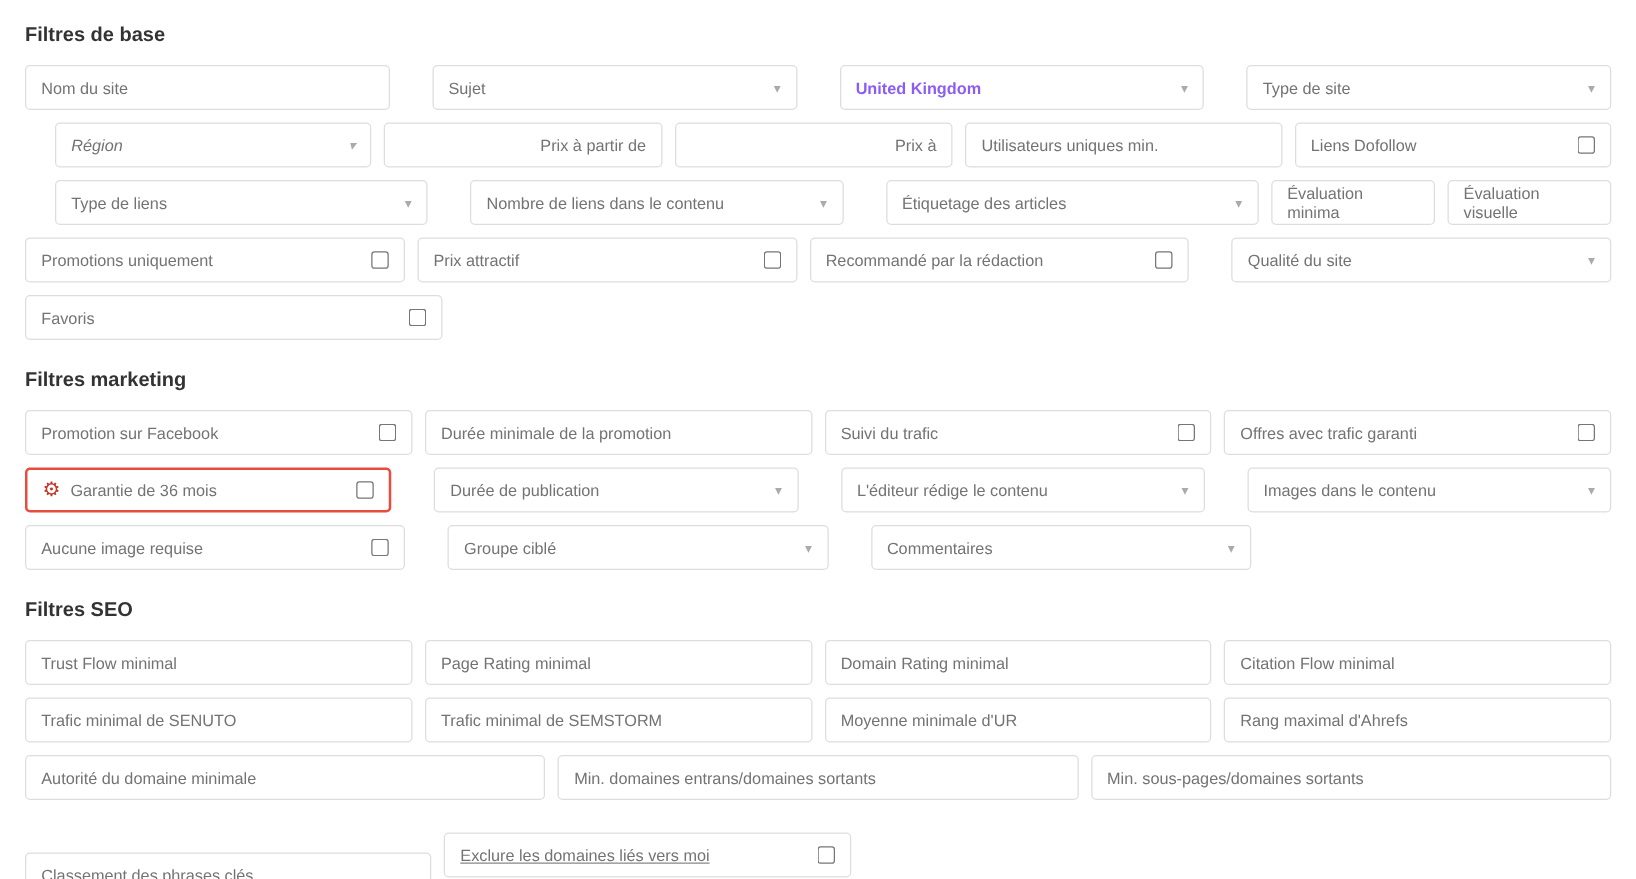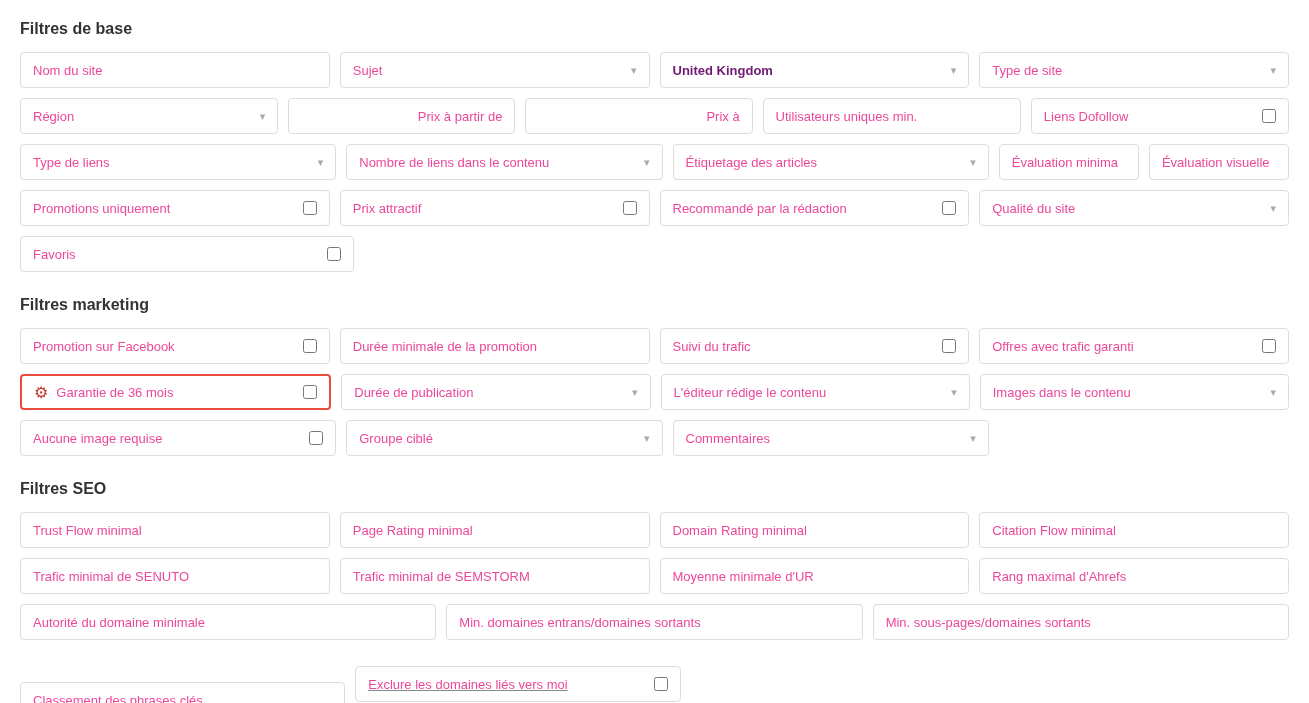--- a/index.html
+++ b/index.html
@@ -43,20 +43,21 @@
       font-size: 13px;
       background: #fff;
       display: flex;
       align-items: center;
       justify-content: space-between;
       height: 36px;
     }
 
     .filter-input.with-dropdown {
       cursor: pointer;
+      margin-left: 24px;
     }
 
     .filter-input .chevron {
       color: #aaa;
       font-size: 11px;
       margin-left: 6px;
     }
 
     .checkbox-field {
       flex: 1;
@@ -76,21 +77,21 @@
       margin-left: 8px;
       width: 14px;
       height: 14px;
       cursor: pointer;
       accent-color: #555;
       flex-shrink: 0;
     }
 
     .field-label {
       flex: 1;
-      color: #ec4899;
+      color: #737373;
     }
 
     
     .highlighted-row {
       flex: 1;
       border: 2px solid #e74c3c;
       border-radius: 4px;
       padding: 8px 12px;
       color: #888;
       font-size: 13px;
@@ -118,31 +119,31 @@
 
   <div class="row">
     <div class="filter-input">
       <span class="field-label">Nom du site</span>
     </div>
     <div class="filter-input with-dropdown">
       <span class="field-label">Sujet</span>
       <span class="chevron">▾</span>
     </div>
     <div class="filter-input with-dropdown">
-      <span class="field-label" style="color:#701a75;font-weight:bold;">United Kingdom</span>
+      <span class="field-label" style="color:#8b5cf6;font-weight:bold;">United Kingdom</span>
       <span class="chevron">▾</span>
     </div>
     <div class="filter-input with-dropdown">
       <span class="field-label">Type de site</span>
       <span class="chevron">▾</span>
     </div>
   </div>
 
   <div class="row">
-    <div class="filter-input with-dropdown" style="flex:1;">
+    <div class="filter-input with-dropdown" style="flex:1;font-style:italic;">
       <span class="field-label">Région</span>
       <span class="chevron">▾</span>
     </div>
     <div style="flex:2;display:flex;gap:10px;text-align:right;">
       <div class="filter-input" style="flex:1;">
         <span class="field-label">Prix à partir de</span>
       </div>
       <div class="filter-input" style="flex:1;">
         <span class="field-label">Prix à</span>
       </div>

